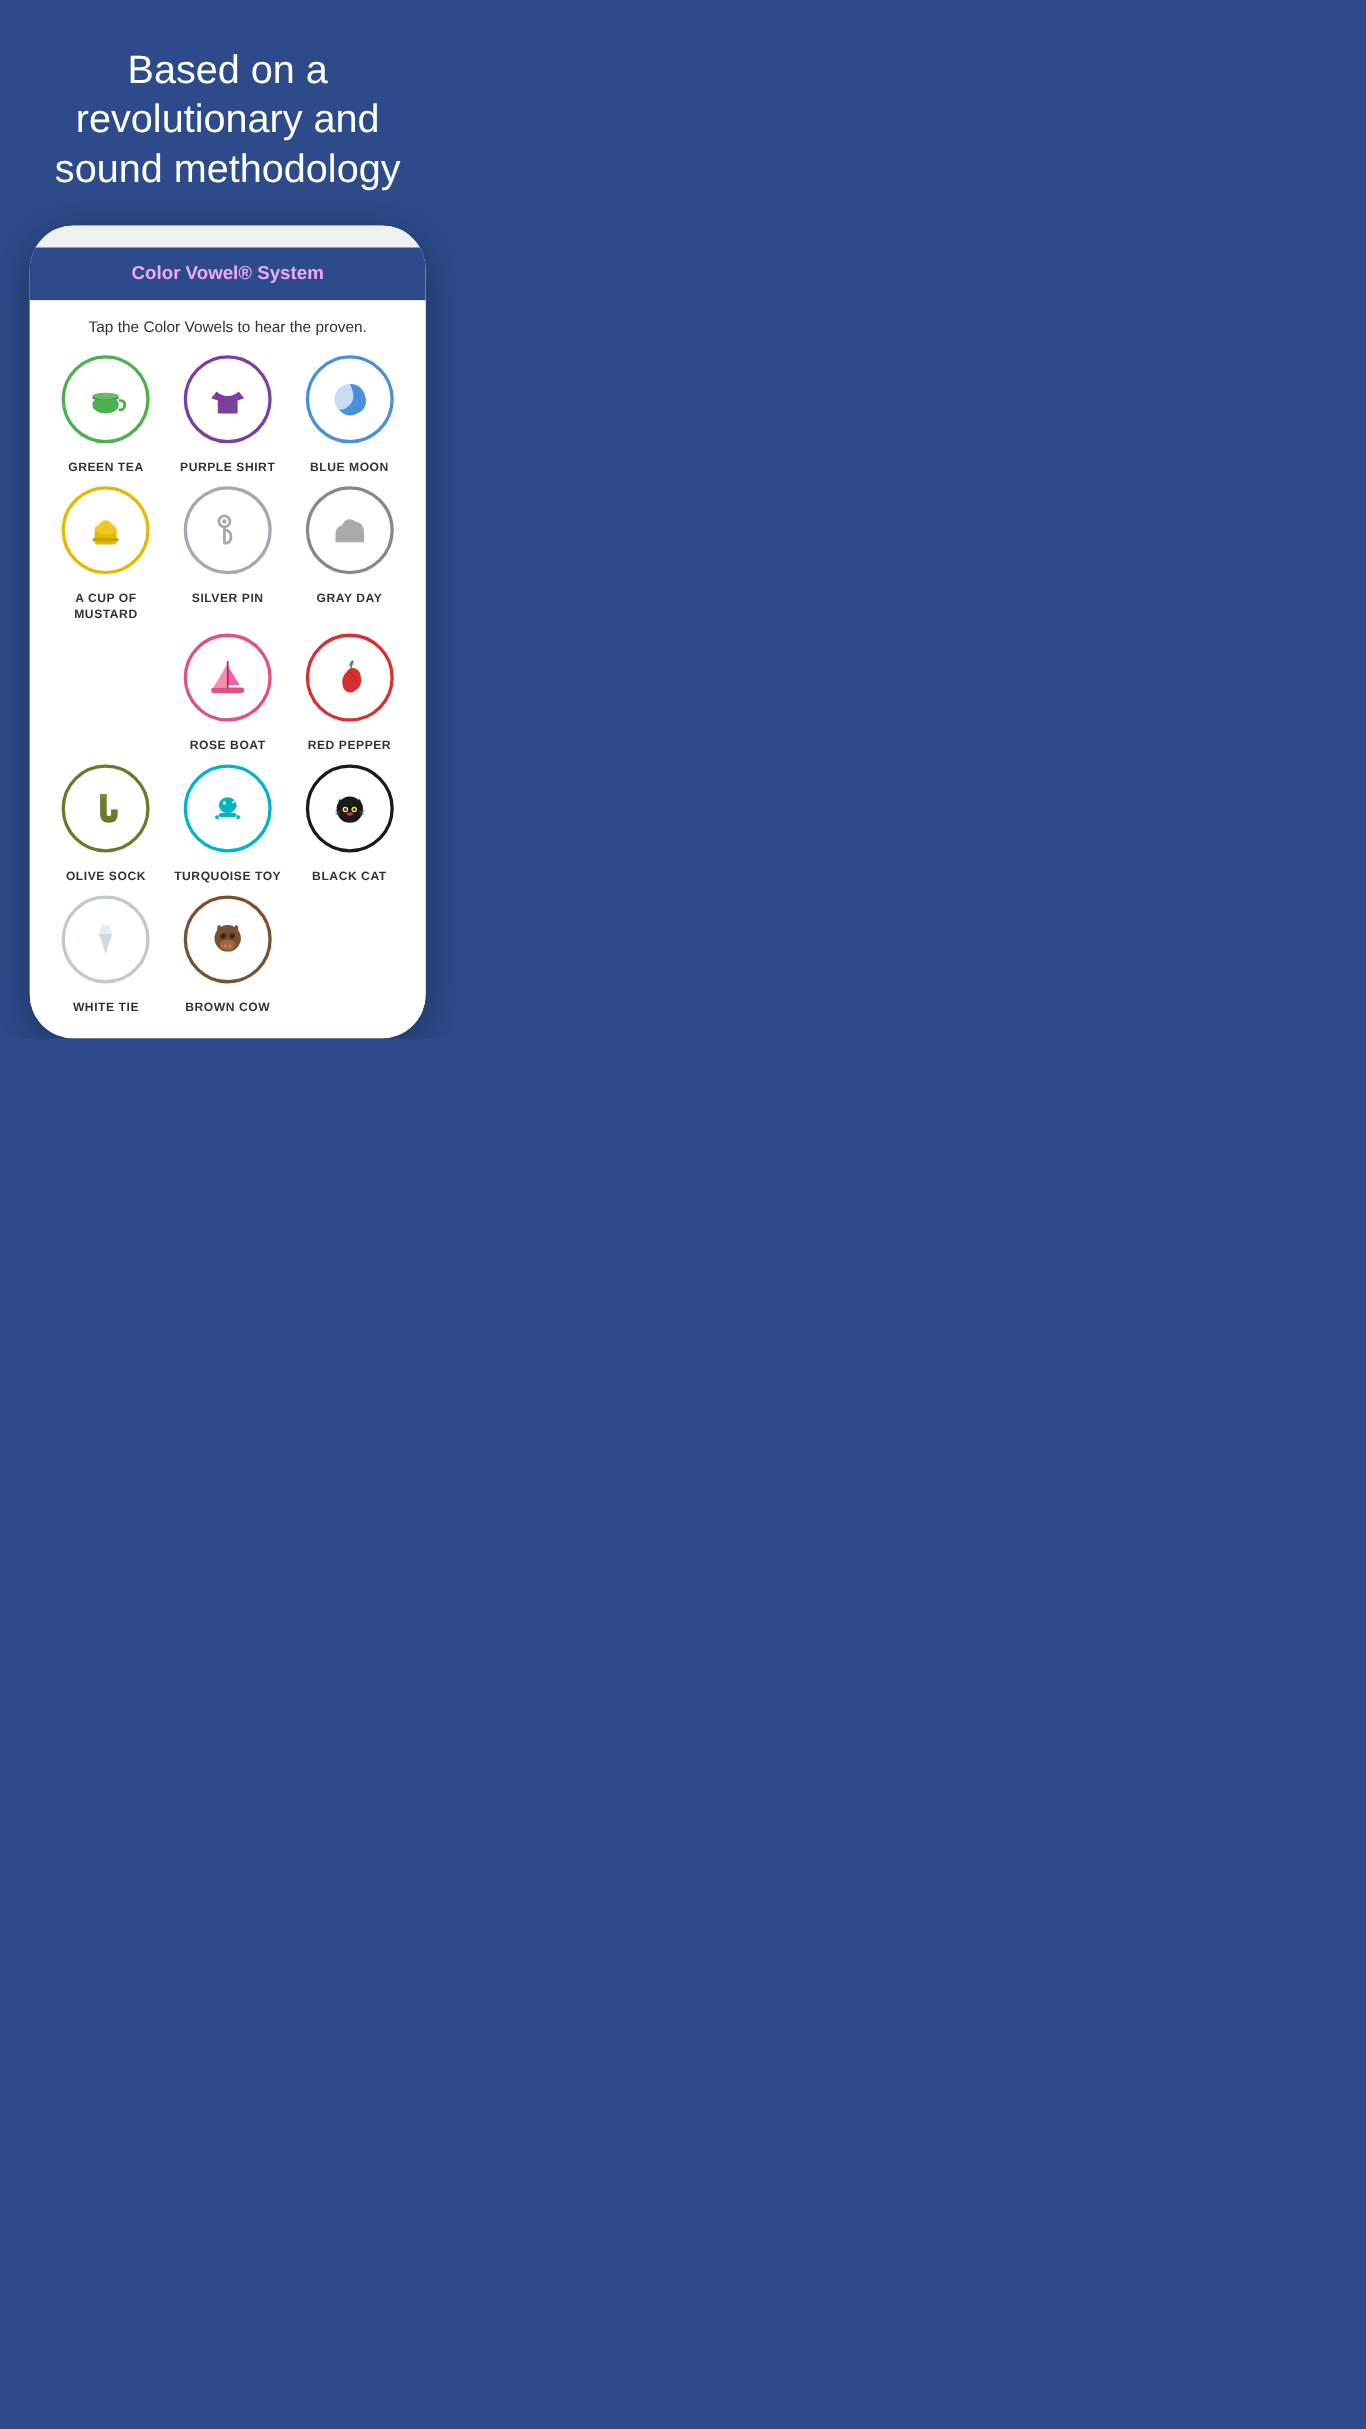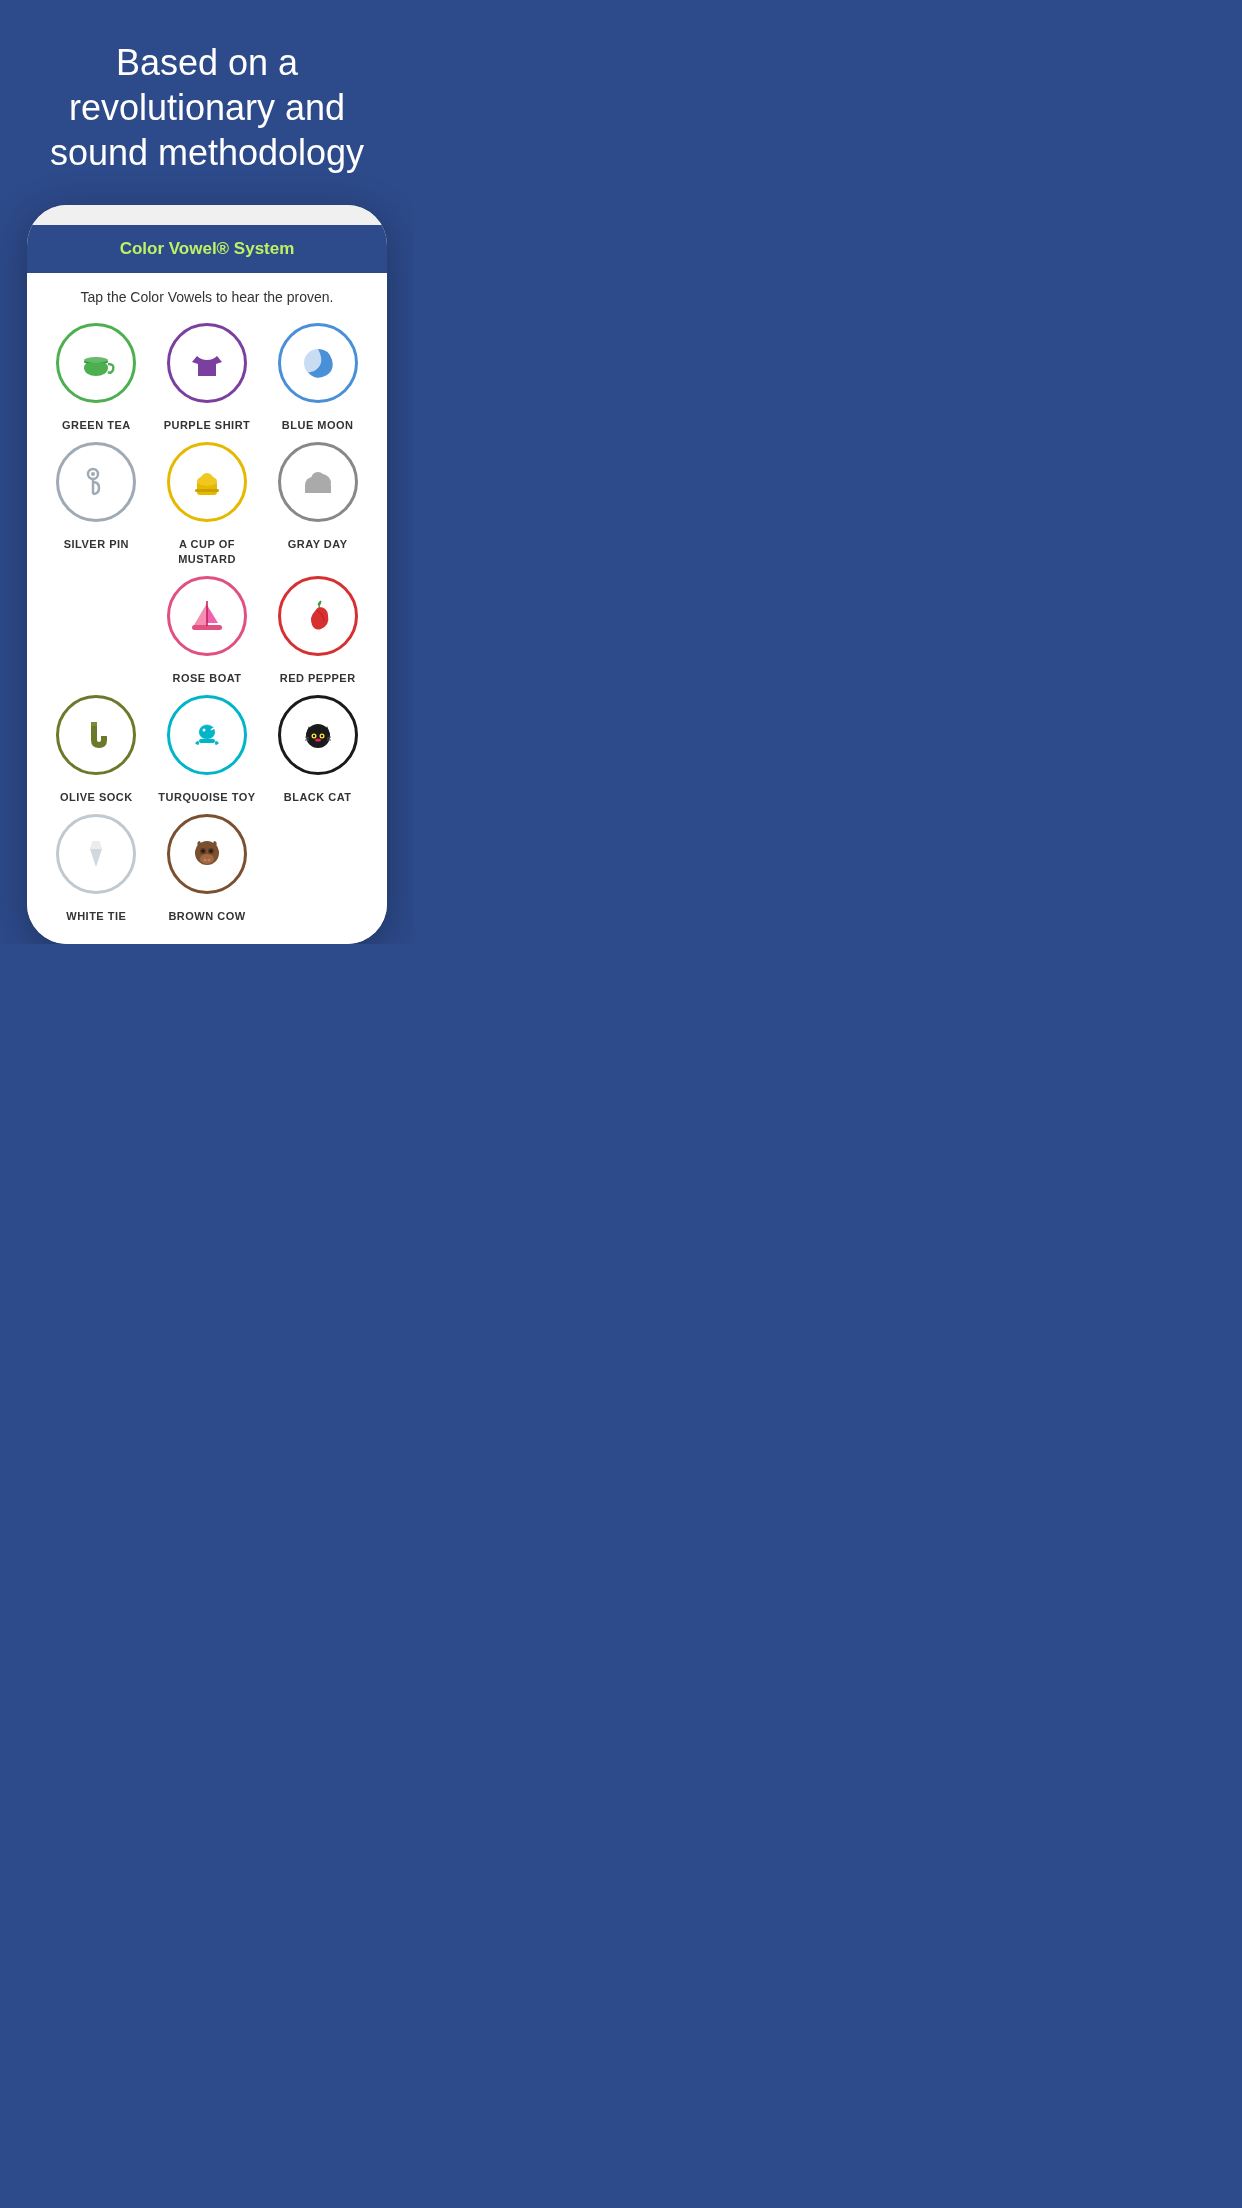--- a/index.html
+++ b/index.html
@@ -40,21 +40,21 @@
       border-radius: 40px 40px 0 0;
     }
 
     .app-header {
       background: #2d4a8a;
       padding: 14px 20px;
       text-align: center;
     }
 
     .app-header-title {
-      color: #bef264;
+      color: #f0abfc;
       font-size: 17px;
       font-weight: 700;
     }
 
     .app-content {
       background: white;
       padding: 16px 10px 20px;
     }
 
     .subtitle {
@@ -145,40 +145,40 @@
         <div class="vowel-item">
           <div class="vowel-circle" style="border-color: rgb(74, 144, 217);">
             <svg width="46" height="46" viewBox="0 0 46 46" class="icon-svg">
               <circle cx="23" cy="23" r="14" fill="#4a90d9" opacity="0.3"></circle>
                <path d="M23 9 Q34 9 37 20 Q40 31 30 36 Q20 41 13 32 Q18 33 22 29 Q30 22 23 9Z" fill="#4a90d9"></path>
             </svg>
           </div>
           <span class="vowel-label">BLUE MOON</span>
         </div>
         <div class="vowel-item">
+          <div class="vowel-circle" style="border-color: rgb(230, 184, 0);">
+            <svg width="46" height="46" viewBox="0 0 46 46" class="icon-svg">
+              <rect x="13" y="22" width="20" height="14" rx="3" fill="#e6b800"></rect>
+               <ellipse cx="23" cy="22" rx="10" ry="5" fill="#f0c820"></ellipse>
+               <path d="M15 22 Q18 14 23 14 Q28 14 31 22" fill="#f0c820"></path>
+               <rect x="11" y="30" width="24" height="3" rx="1.5" fill="#c9a200"></rect>
+            </svg>
+          </div>
+          <span class="vowel-label">a CUP of MUSTARD</span>
+        </div>
+        <div class="vowel-item">
           <div class="vowel-circle" style="border-color: rgb(160, 170, 180);">
             <svg width="46" height="46" viewBox="0 0 46 46" class="icon-svg">
               <ellipse cx="20" cy="15" rx="5" ry="5" fill="none" stroke="#a0aab4" stroke-width="2.5"></ellipse>
                <line x1="20" y1="20" x2="20" y2="35" stroke="#a0aab4" stroke-width="2.5"></line>
                <path d="M20 35 Q26 35 26 29 Q26 23 20 23" fill="none" stroke="#a0aab4" stroke-width="2.5"></path>
                <circle cx="20" cy="15" r="2" fill="#a0aab4"></circle>
             </svg>
           </div>
           <span class="vowel-label">SILVER PIN</span>
-        </div>
-        <div class="vowel-item">
-          <div class="vowel-circle" style="border-color: rgb(230, 184, 0);">
-            <svg width="46" height="46" viewBox="0 0 46 46" class="icon-svg">
-              <rect x="13" y="22" width="20" height="14" rx="3" fill="#e6b800"></rect>
-               <ellipse cx="23" cy="22" rx="10" ry="5" fill="#f0c820"></ellipse>
-               <path d="M15 22 Q18 14 23 14 Q28 14 31 22" fill="#f0c820"></path>
-               <rect x="11" y="30" width="24" height="3" rx="1.5" fill="#c9a200"></rect>
-            </svg>
-          </div>
-          <span class="vowel-label">a CUP of MUSTARD</span>
         </div>
         <div class="vowel-item">
           <div class="vowel-circle" style="border-color: rgb(136, 136, 136);">
             <svg width="46" height="46" viewBox="0 0 46 46" class="icon-svg">
               <circle cx="18" cy="26" r="8" fill="#aaaaaa"></circle>
                <circle cx="27" cy="24" r="9" fill="#aaaaaa"></circle>
                <circle cx="23" cy="20" r="7" fill="#aaaaaa"></circle>
                <rect x="10" y="26" width="26" height="8" fill="#aaaaaa"></rect>
             </svg>
           </div>

